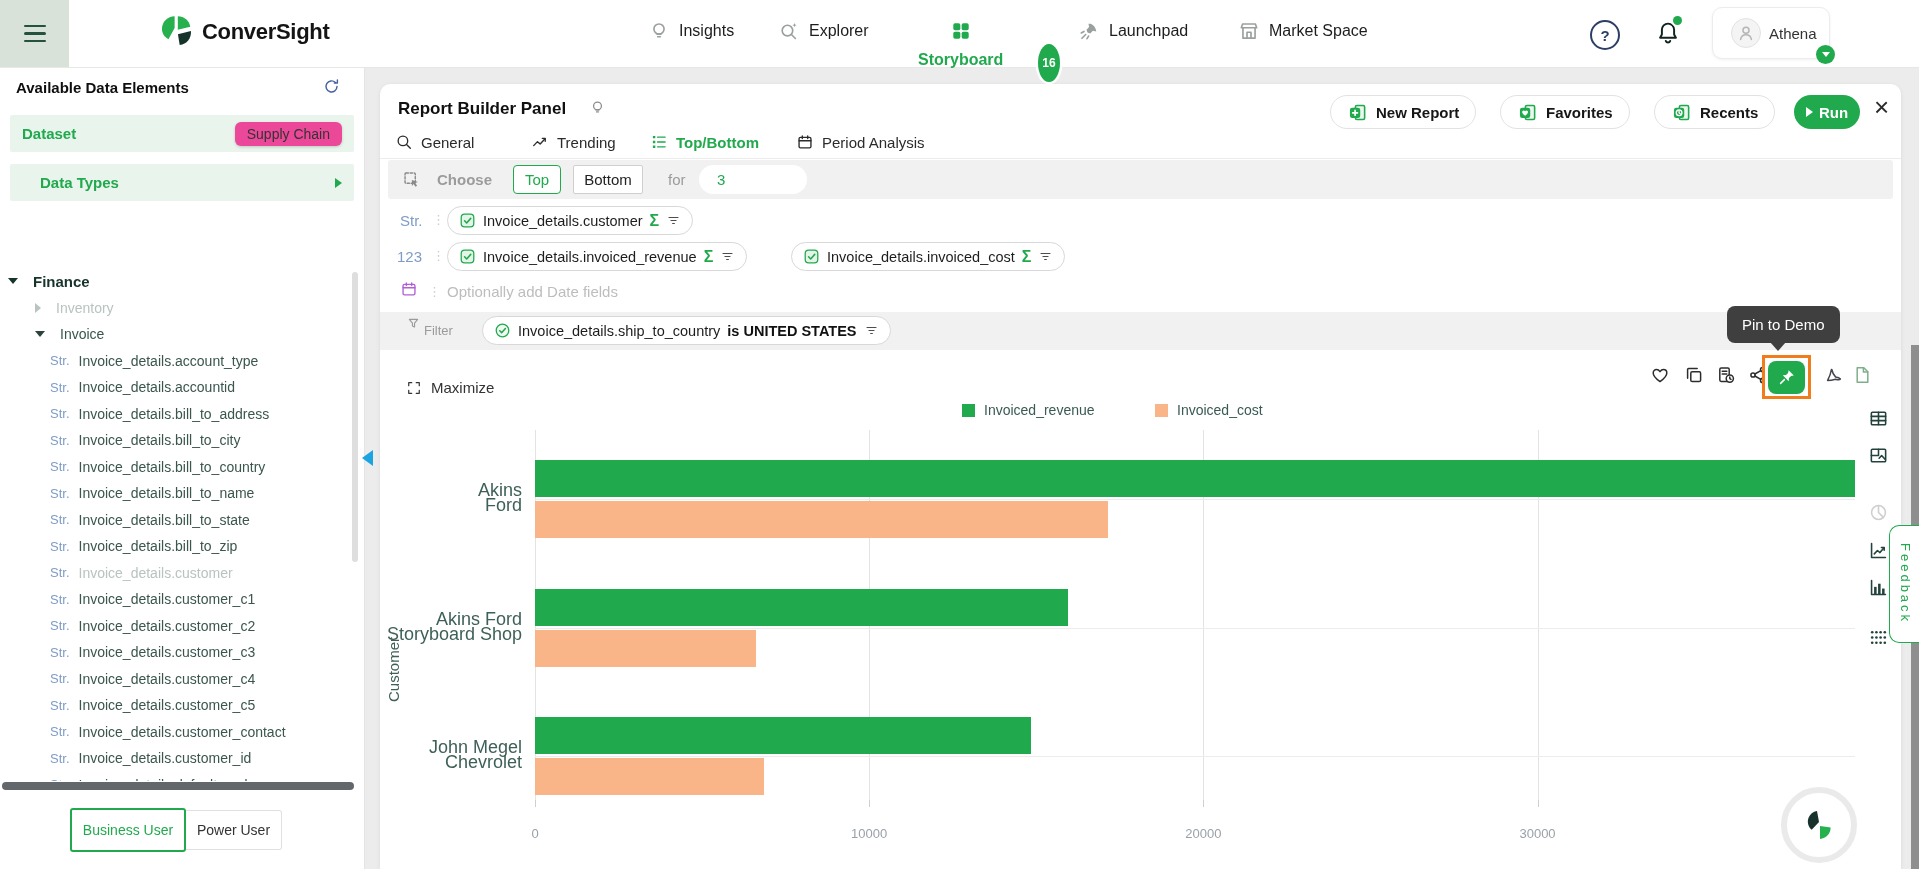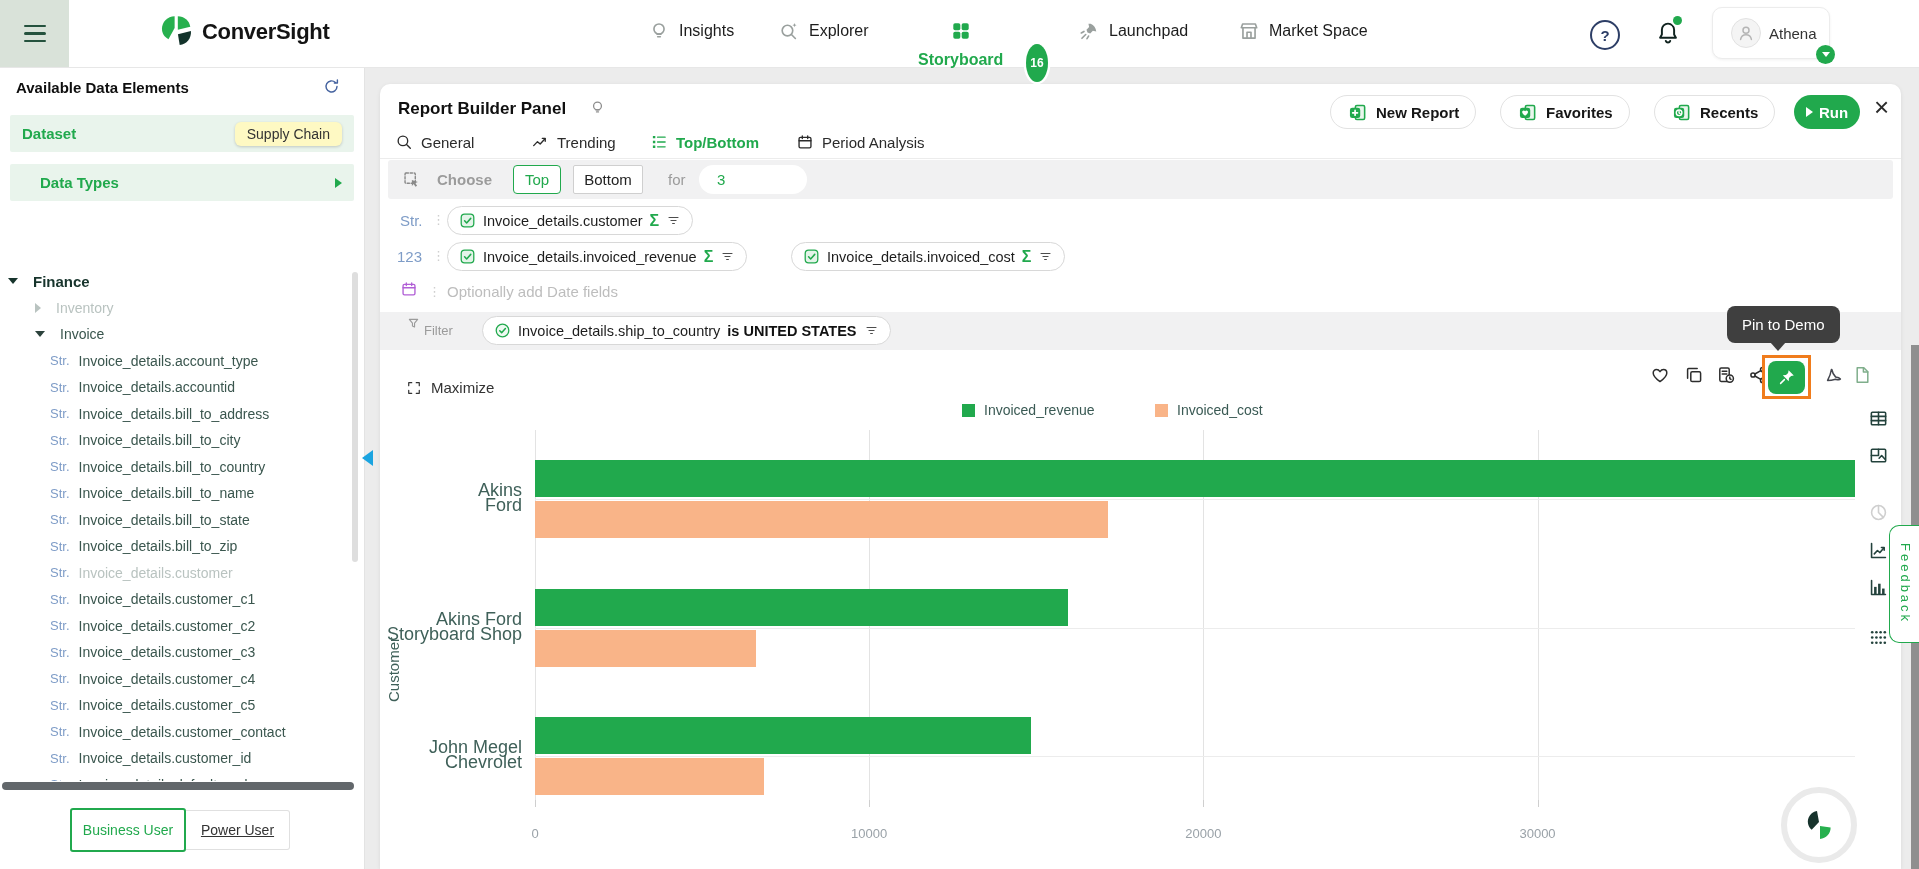--- a/index.html
+++ b/index.html
@@ -9,37 +9,37 @@
 
   
   #topnav{position:absolute;left:0;top:0;width:1919px;height:67px;background:#fff;border-bottom:1px solid #e7e7e7;z-index:30;}
   #burger{position:absolute;left:0;top:0;width:69px;height:67px;background:#d9e2d9;display:flex;align-items:center;justify-content:center;flex-direction:column;gap:5px;cursor:pointer;}
   #burger span{display:block;width:22px;height:2.6px;background:#25523e;border-radius:2px;}
   #logo{position:absolute;left:158px;top:13px;display:flex;align-items:center;gap:6px;}
   #logo .brandname{font-size:22px;font-weight:700;color:#141414;letter-spacing:-0.3px;}
   .navitem{position:absolute;top:20px;display:flex;align-items:center;gap:9px;font-size:16px;color:#1d1d1d;cursor:pointer;}
   .navitem .nlabel{white-space:nowrap;}
   .navitem.active{color:#21A94D;font-weight:700;}
-  .navbadge{position:absolute;background:#21A94D;color:#fff;font-size:12px;font-weight:700;width:22px;height:38px;border-radius:50%;display:flex;align-items:center;justify-content:center;box-shadow:0 0 0 2.5px #fff;}
+  .navbadge{position:absolute;background:#21A94D;color:#fff;font-size:12px;font-weight:700;width:22px;height:38px;border-radius:50%;display:flex;align-items:center;justify-content:center;box-shadow:0 0 0 2.5px #fff;margin-left:12px;}
   #helpbtn{position:absolute;left:1590px;top:20px;width:26px;height:26px;border:2.4px solid #2d3e66;border-radius:50%;color:#2d3e66;font-weight:700;font-size:15px;display:flex;align-items:center;justify-content:center;cursor:pointer;}
   #bellwrap{position:absolute;left:1655px;top:20px;color:#10231f;cursor:pointer;}
   #belldot{position:absolute;left:18px;top:-4px;width:9px;height:9px;border-radius:50%;background:#21A94D;box-shadow:0 0 0 2px #fff;}
   #userchip{position:absolute;left:1712px;top:7px;width:118px;height:52px;background:#fff;border:1px solid #ececec;border-radius:10px;box-shadow:0 1px 3px rgba(0,0,0,0.06);display:flex;align-items:center;gap:8px;padding-left:18px;box-sizing:border-box;cursor:pointer;}
   #avatar{width:28px;height:28px;border-radius:50%;background:#f4f4f4;border:1px solid #e2e2e2;color:#b5b5b5;display:flex;align-items:center;justify-content:center;}
   #username{font-size:15px;color:#333;}
   #userbadge{position:absolute;right:-6px;bottom:-6px;width:19px;height:19px;border-radius:50%;background:#21A94D;display:flex;align-items:center;justify-content:center;}
   #userbadge i{width:0;height:0;border-left:4px solid transparent;border-right:4px solid transparent;border-top:5px solid #fff;}
 
   
   #sidebar{position:absolute;left:0;top:67px;width:364px;height:802px;background:#fff;border-right:1px solid #e3e3e3;z-index:20;}
   #sb-title{position:absolute;left:16px;top:12px;font-size:15px;font-weight:700;color:#0f0f0f;}
   #sb-refresh{position:absolute;left:322px;top:10px;color:#44629f;cursor:pointer;}
   .sb-row{position:absolute;left:10px;width:344px;height:37px;background:#e9f4ec;border-radius:2px;display:flex;align-items:center;padding:0 12px;box-sizing:border-box;cursor:pointer;}
   .sb-row .rowlabel{color:#21A94D;font-weight:700;font-size:15px;}
-  #dataset-pill{margin-left:auto;background:#fef9c3;border-radius:6px;box-shadow:0 1px 3px rgba(0,0,0,0.18);padding:4px 12px;font-size:14px;color:#333;}
+  #dataset-pill{margin-left:auto;background:#ec4899;border-radius:6px;box-shadow:0 1px 3px rgba(0,0,0,0.18);padding:4px 12px;font-size:14px;color:#333;}
   #dt-chevron{margin-left:auto;width:0;height:0;border-top:5px solid transparent;border-bottom:5px solid transparent;border-left:7px solid #21A94D;}
   #sb-search{position:absolute;left:12px;top:152px;width:326px;height:31px;border:1px solid #d9d9d9;border-radius:4px;display:flex;align-items:center;box-sizing:border-box;background:#fff;}
   #sb-search .mag{width:34px;height:100%;border-right:1px solid #d9d9d9;display:flex;align-items:center;justify-content:center;color:#2c2c2c;}
   #sb-search input{border:0;outline:0;flex:1;font-size:15px;padding:0 8px;color:#333;font-family:inherit;background:transparent;}
   #sb-search input::placeholder{color:#c4c4c4;}
   #treeclip{position:absolute;left:0;top:191px;width:360px;height:523px;overflow:hidden;}
   .trow{position:absolute;height:26px;display:flex;align-items:center;cursor:pointer;white-space:nowrap;}
   .caret-down{width:0;height:0;border-left:5px solid transparent;border-right:5px solid transparent;border-top:6px solid #2c423c;}
   .caret-right{width:0;height:0;border-top:5px solid transparent;border-bottom:5px solid transparent;border-left:6px solid #b9c3c0;}
   .tprefix{color:#7E9CC7;font-size:13px;margin-right:9px;}
@@ -304,21 +304,21 @@
           <span class="tlabel">Invoice_details.customer_id</span>
         </div>
         <div class="trow" style="top: 513.5px;">
           <span class="tprefix" style="margin-left: 50px;">Str.</span>
           <span class="tlabel">Invoice_details.default_code</span>
         </div>
       </div>
     <div id="sb-vscroll"></div>
     <div id="sb-hscroll"></div>
     <div class="sb-footbtn" style="left:70px;top:741px;width:116px;height:44px;border:2px solid #21A94D;border-radius:3px;color:#21A94D;">Business User</div>
-    <div class="sb-footbtn" style="left:186px;top:743px;width:104px;height:40px;border:1px solid #e0e0e0;border-left:none;border-radius:0 3px 3px 0;color:#333;text-decoration:underline;">Power User</div>
+    <div class="sb-footbtn" style="left:186px;top:743px;width:96px;height:40px;border:1px solid #e0e0e0;border-left:none;border-radius:0 3px 3px 0;color:#333;">Power User</div>
   </aside>
   <div id="collapse-handle"></div>
 
   <div id="card"></div>
   <div id="panel-title">Report Builder Panel</div>
   <span id="bulb" class="ico">
       <svg width="17" height="17" viewBox="0 0 20 20" fill="none" stroke="currentColor" stroke-width="1.5" stroke-linecap="round" stroke-linejoin="round">
         <circle cx="10" cy="8.2" r="4.6"></circle>
         <path d="M8.2 12.8h3.6M8.8 15.2h2.4"></path>
       </svg>

